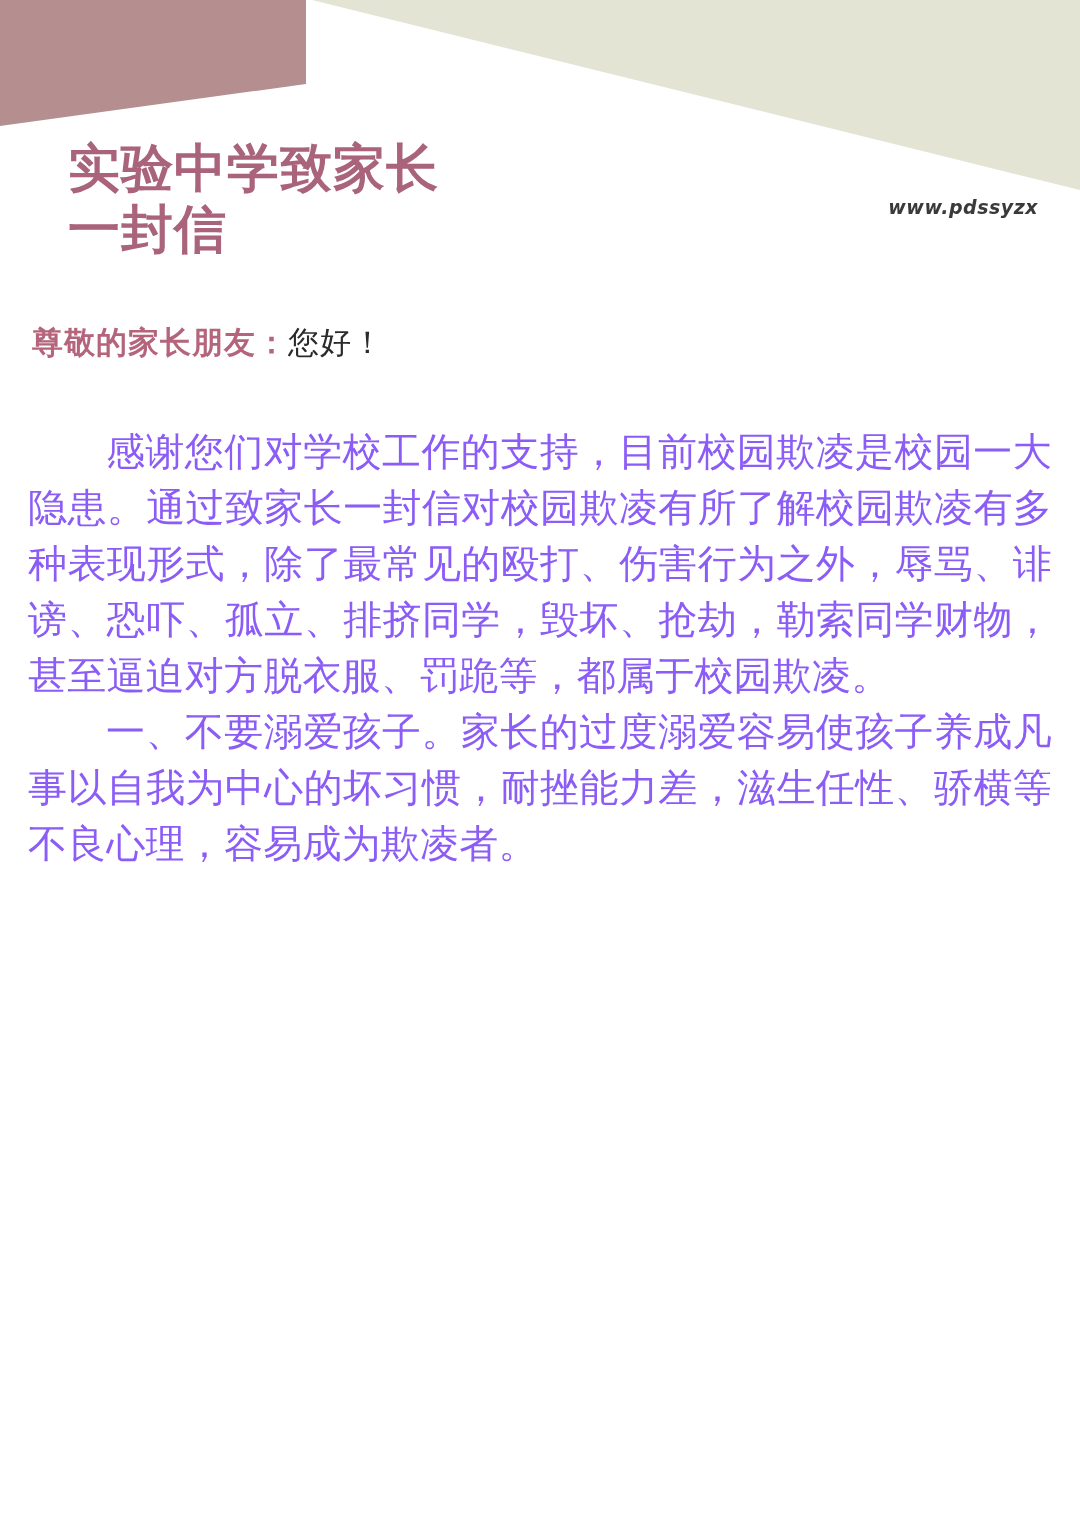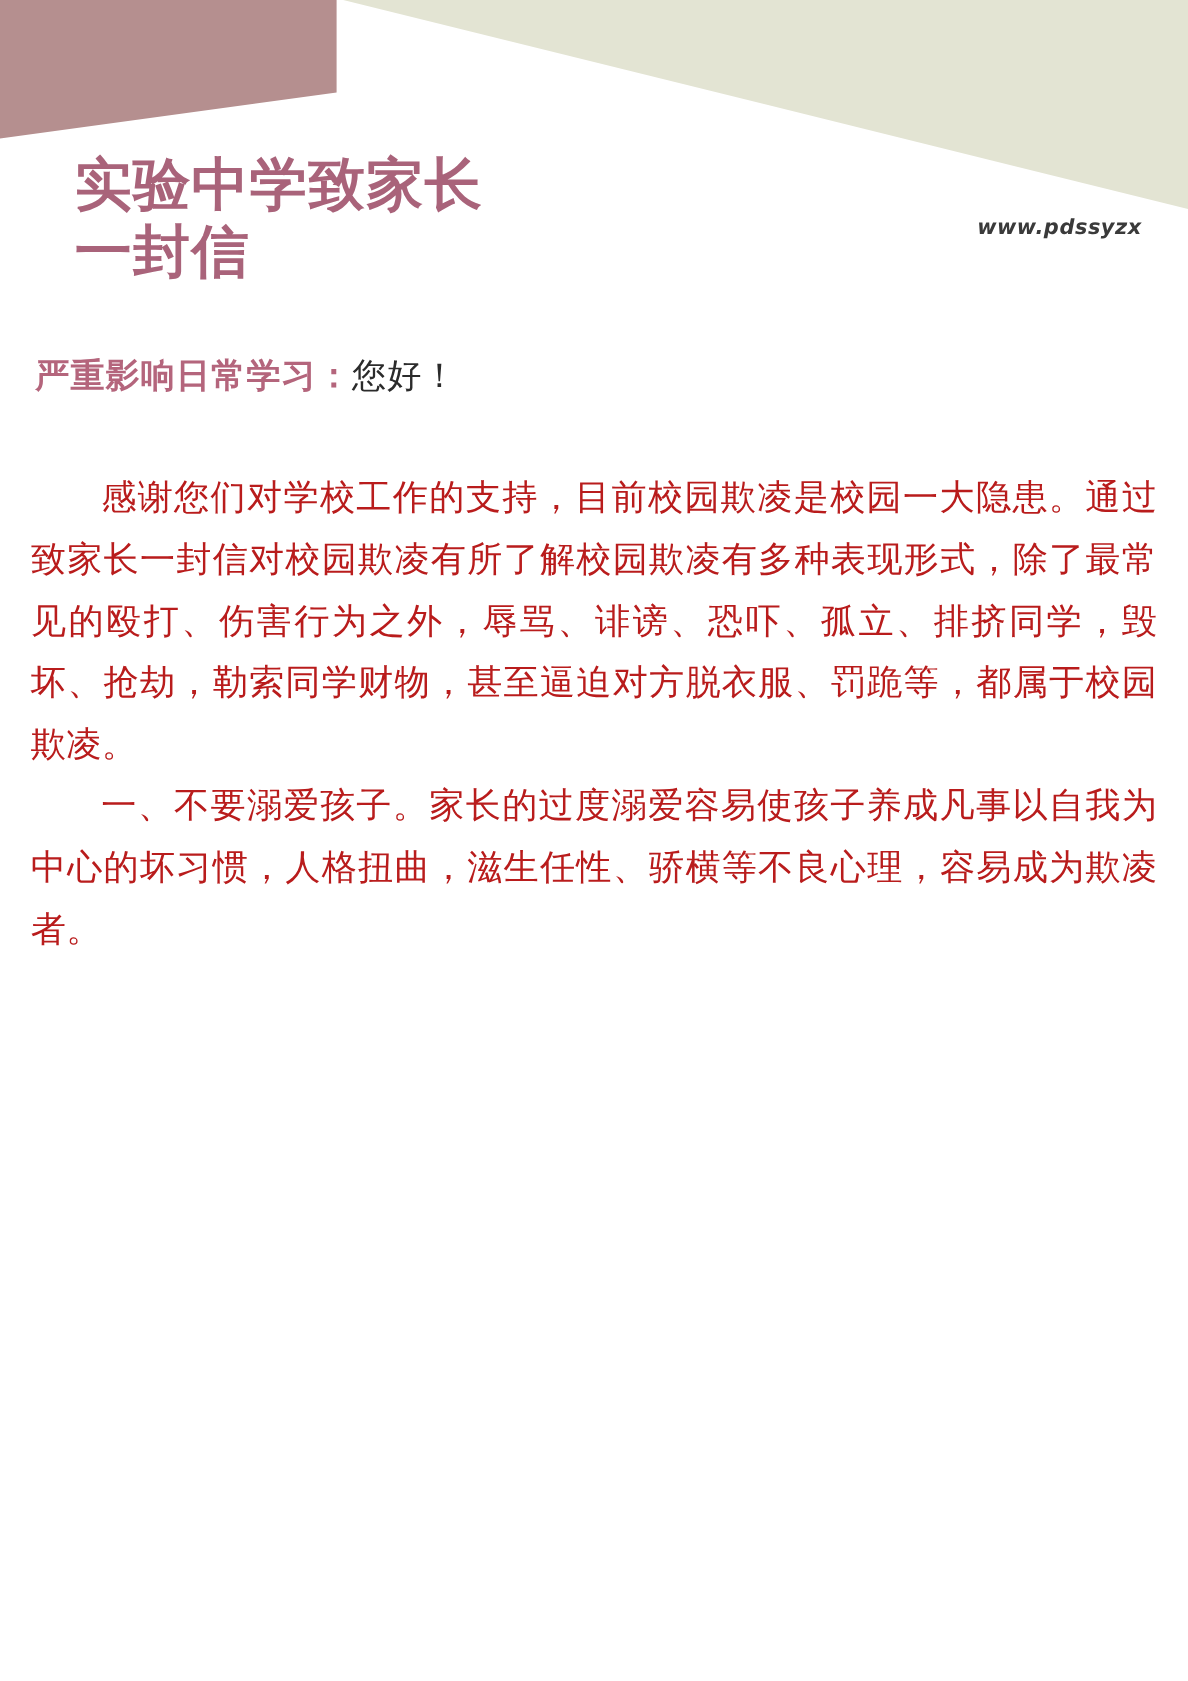--- a/index.html
+++ b/index.html
@@ -91,23 +91,23 @@
 
   
   .body-copy {
     position: absolute;
     left: 28px;
     top: 424px;
     width: 1024px;
   }
   .para {
     font-family: Liberation Sans, sans-serif;
-    font-size: 32px;
+    font-size: 39px;
     line-height: 56px;
-    color: #b91c1c;
+    color: #8b5cf6;
     margin: 0;
     text-align: justify;
     text-justify: inter-ideograph;
     text-indent: 2em;
     letter-spacing: 0.2px;
   }
 </style>
 </head>
 <body>
 
@@ -125,21 +125,21 @@
 一封信</h1>
     </div>
 
     <div class="meta-block">
       <div class="meta-line">www.pdssyzx</div>
     </div>
 
   </div>
 
   <div class="salutation">
-    <span class="greeting">严重影响日常学习：</span><span class="hello">您好！</span>
+    <span class="greeting">尊敬的家长朋友：</span><span class="hello">您好！</span>
   </div>
 
   <div class="body-copy">
     <p class="para">感谢您们对学校工作的支持，目前校园欺凌是校园一大隐患。通过致家长一封信对校园欺凌有所了解校园欺凌有多种表现形式，除了最常见的殴打、伤害行为之外，辱骂、诽谤、恐吓、孤立、排挤同学，毁坏、抢劫，勒索同学财物，甚至逼迫对方脱衣服、罚跪等，都属于校园欺凌。</p>
-    <p class="para">一、不要溺爱孩子。家长的过度溺爱容易使孩子养成凡事以自我为中心的坏习惯，人格扭曲，滋生任性、骄横等不良心理，容易成为欺凌者。</p>
+    <p class="para">一、不要溺爱孩子。家长的过度溺爱容易使孩子养成凡事以自我为中心的坏习惯，耐挫能力差，滋生任性、骄横等不良心理，容易成为欺凌者。</p>
   </div>
 
 </div>
 
 </body></html>

